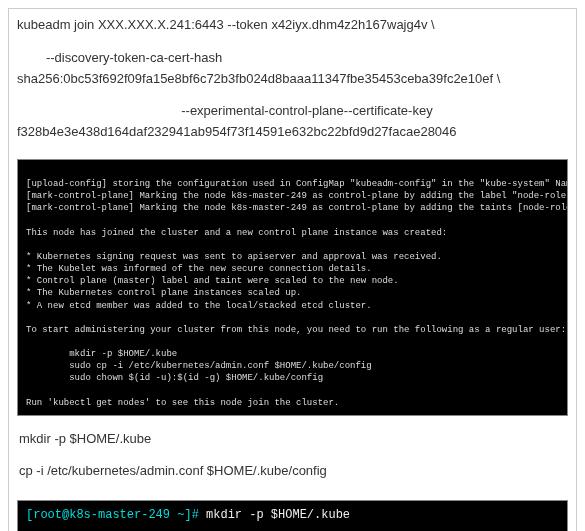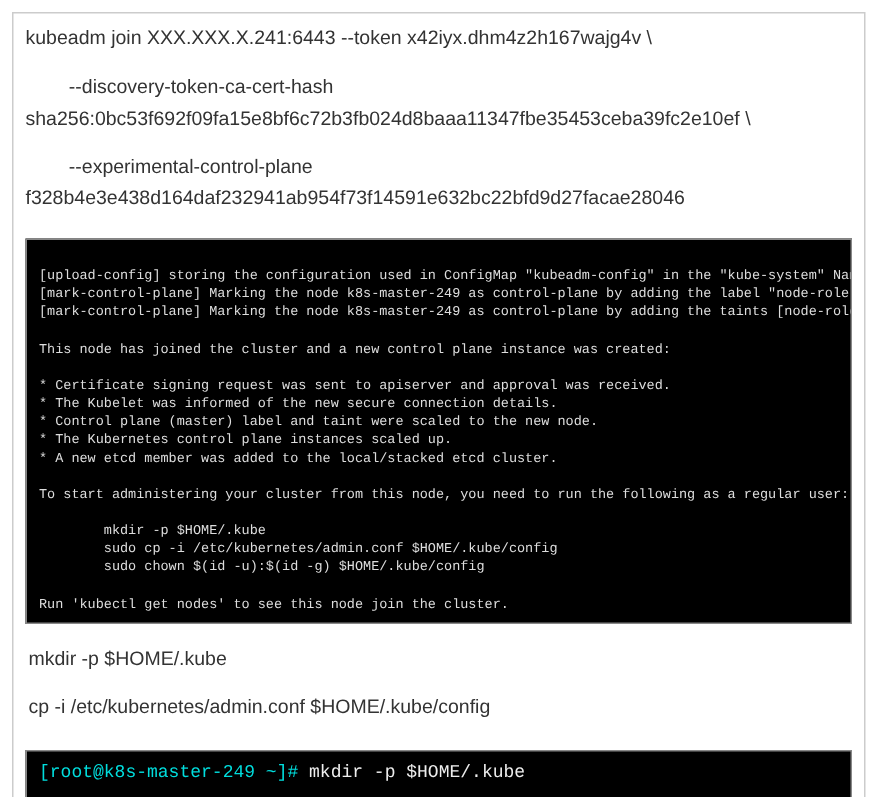--- a/index.html
+++ b/index.html
@@ -55,34 +55,35 @@
 </head>
 <body>
 
 <div class="doc-section">
 
   <div class="cmd-block">
     <div>kubeadm join XXX.XXX.X.241:6443 --token x42iyx.dhm4z2h167wajg4v \</div>
     <div style="height:12px"></div>
     <div style="white-space:pre-wrap">        --discovery-token-ca-cert-hash sha256:0bc53f692f09fa15e8bf6c72b3fb024d8baaa11347fbe35453ceba39fc2e10ef \</div>
     <div style="height:12px"></div>
-    <div style="display:flex;justify-content:flex-start">
+    <div style="display:flex;justify-content:center">
       <span style="white-space:pre">        --experimental-control-plane</span>
+      <span>--certificate-key</span>
     </div>
     <div>f328b4e3e438d164daf232941ab954f73f14591e632bc22bfd9d27facae28046</div>
   </div>
 
   <div class="terminal">
 <span>[upload-config] storing the configuration used in ConfigMap "kubeadm-config" in the "kube-system" Namespace</span>
 <span>[mark-control-plane] Marking the node k8s-master-249 as control-plane by adding the label "node-role.kubernetes.io/master=''"</span>
 <span>[mark-control-plane] Marking the node k8s-master-249 as control-plane by adding the taints [node-role.kubernetes.io/master:NoSchedu</span>
 <span></span>
 <span>This node has joined the cluster and a new control plane instance was created:</span>
 <span></span>
-<span>* Certificate signing request was sent to apiserver and approval was received.</span>
+<span>* Kubernetes signing request was sent to apiserver and approval was received.</span>
 <span>* The Kubelet was informed of the new secure connection details.</span>
 <span>* Control plane (master) label and taint were scaled to the new node.</span>
 <span>* The Kubernetes control plane instances scaled up.</span>
 <span>* A new etcd member was added to the local/stacked etcd cluster.</span>
 <span></span>
 <span>To start administering your cluster from this node, you need to run the following as a regular user:</span>
 <span></span>
 <span>        mkdir -p $HOME/.kube</span>
 <span>        sudo cp -i /etc/kubernetes/admin.conf $HOME/.kube/config</span>
 <span>        sudo chown $(id -u):$(id -g) $HOME/.kube/config</span>

